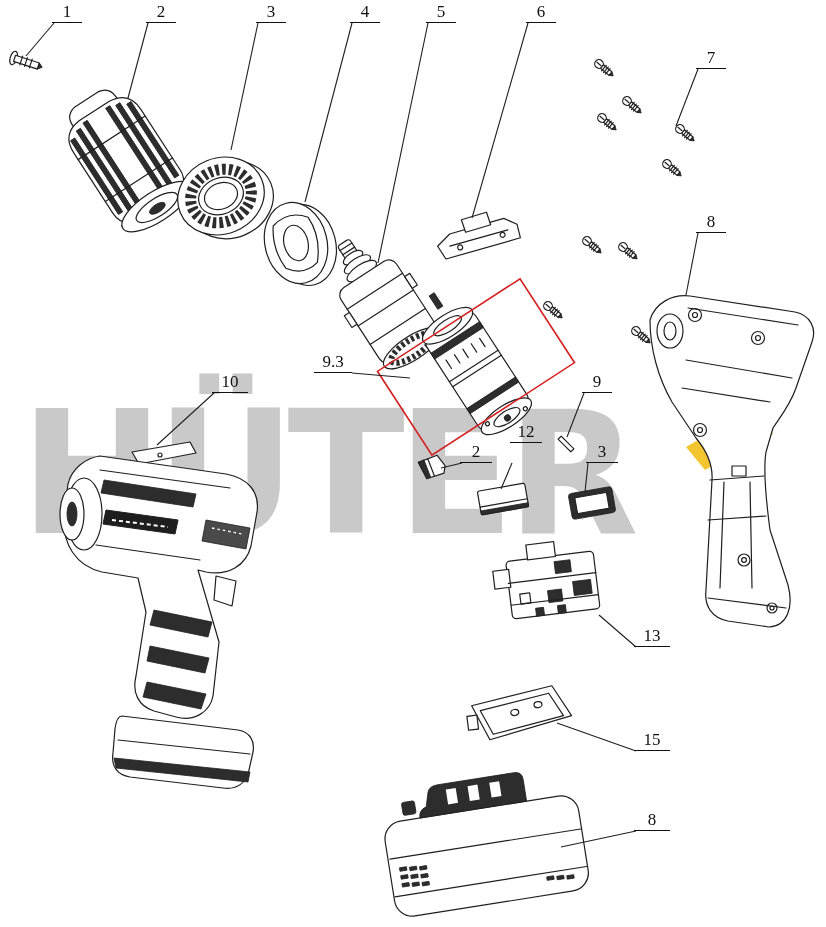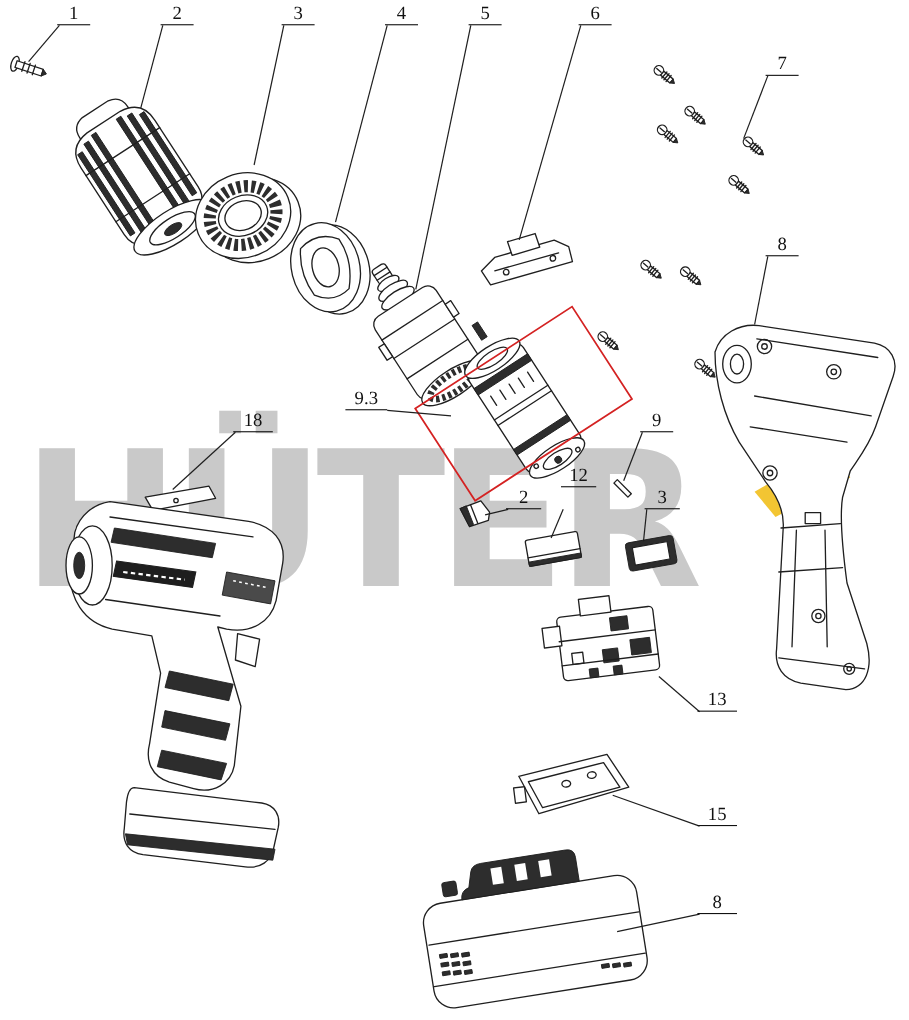--- a/index.html
+++ b/index.html
@@ -290,21 +290,21 @@
 
   <div class="plabel" style="left:52px;top:2px;width:30px">1</div>
   <div class="plabel" style="left:146px;top:2px;width:30px">2</div>
   <div class="plabel" style="left:256px;top:2px;width:30px">3</div>
   <div class="plabel" style="left:350px;top:2px;width:30px">4</div>
   <div class="plabel" style="left:426px;top:2px;width:30px">5</div>
   <div class="plabel" style="left:526px;top:2px;width:30px">6</div>
   <div class="plabel" style="left:696px;top:48px;width:30px">7</div>
   <div class="plabel" style="left:696px;top:212px;width:30px">8</div>
   <div class="plabel" style="left:582px;top:372px;width:30px">9</div>
-  <div class="plabel" style="left:212px;top:372px;width:36px">18</div>
+  <div class="plabel" style="left:212px;top:372px;width:36px">10</div>
   <div class="plabel" style="left:314px;top:352px;width:38px">9.3</div>
   <div class="plabel" style="left:460px;top:442px;width:32px">2</div>
   <div class="plabel" style="left:510px;top:422px;width:32px">12</div>
   <div class="plabel" style="left:586px;top:442px;width:32px">3</div>
   <div class="plabel" style="left:634px;top:626px;width:36px">13</div>
   <div class="plabel" style="left:634px;top:730px;width:36px">15</div>
   <div class="plabel" style="left:634px;top:810px;width:36px">8</div>
 
 </div>
 

